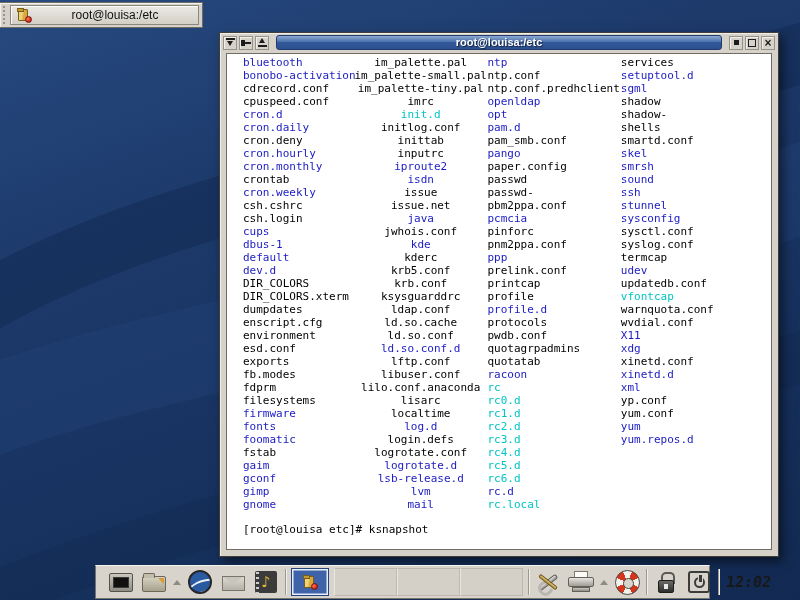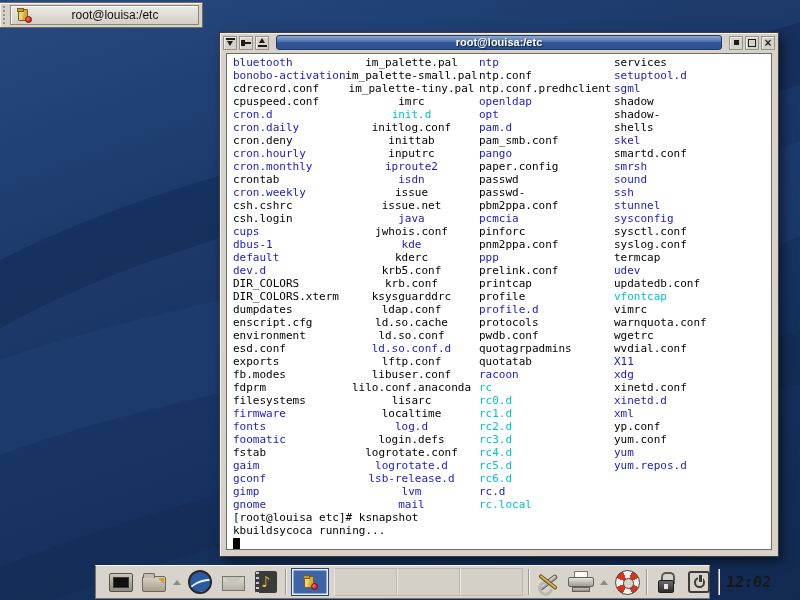--- a/index.html
+++ b/index.html
@@ -48,28 +48,28 @@
   #title-pill { flex:1; height:15px; margin:0 5px; border:1px solid #1f3c6d; border-radius:3px;
     background:linear-gradient(#8da8d2 0%, #4a71ab 45%, #33589b 50%, #2c508f 100%);
     color:#fff; font-size:11px; font-weight:bold; text-align:center; line-height:13px;
     text-shadow:1px 1px 1px rgba(0,0,0,.6); overflow:hidden; white-space:nowrap; }
   .g-min { width:5px; height:5px; background:#1c1c1c; }
   .g-max { width:8px; height:8px; border:1.5px solid #1c1c1c; }
   .g-close { font-size:12px; font-weight:bold; color:#1c1c1c; line-height:10px; }
 
   #term { position:absolute; left:6px; right:6px; top:20px; bottom:6px; background:#ffffff;
     border:1px solid #6f6c64; font-family:"DejaVu Sans Mono", monospace;
-    font-size:11px; line-height:13px; padding:2px 0 0 6px; overflow:hidden; }
+    font-size:11px; line-height:13px; padding:2px 0 0 16px; overflow:hidden; }
   #cols { display:flex; }
   .term-col0 { width:111px; } .term-col1 { width:135px;text-align:center; } .term-col2 { width:135px; } .term-col3 { width:152px; }
   .term-line { white-space:nowrap; height:13px; }
   .dir  { color:var(--c-dir); }
   .link { color:var(--c-link); }
   .file { color:var(--c-file); }
-  .prompt-line { color:#000; white-space:pre; height:13px; }
+  .prompt-line { color:#000; white-space:pre; height:13px;margin-top:12px; }
   #cursor { display:inline-block; width:7px; height:11px; background:#000; margin-top:1px; }
 
   
   #panel { position:absolute; left:95px; top:565px; width:615px; height:34px;
     background:#d8d4cb; border:1px solid #77746c; border-top-color:#f6f4f0;
     display:flex; align-items:center; padding:0 3px; gap:5px; }
   .sep { width:1px; height:26px; background:#9b988f; box-shadow:1px 0 0 #f2f0ec; flex:0 0 auto; }
   .launch { width:28px; height:28px; display:flex; align-items:center; justify-content:center; flex:0 0 auto; }
   .mini-arrow { width:0; height:0; border-left:4px solid transparent; border-right:4px solid transparent;
     border-bottom:5px solid #8e8b82; flex:0 0 auto; }
@@ -304,36 +304,34 @@
             <div class="term-line dir">rc.d</div>
             <div class="term-line link">rc.local</div>
           </div>
         <div class="term-col3 term-colgen">
             <div class="term-line file">services</div>
             <div class="term-line dir">setuptool.d</div>
             <div class="term-line dir">sgml</div>
             <div class="term-line file">shadow</div>
             <div class="term-line file">shadow-</div>
             <div class="term-line file">shells</div>
+            <div class="term-line file">smartd.conf</div>
             <div class="term-line dir">skel</div>
-            <div class="term-line file">smartd.conf</div>
             <div class="term-line dir">smrsh</div>
             <div class="term-line dir">sound</div>
             <div class="term-line dir">ssh</div>
             <div class="term-line dir">stunnel</div>
             <div class="term-line dir">sysconfig</div>
             <div class="term-line file">sysctl.conf</div>
             <div class="term-line file">syslog.conf</div>
             <div class="term-line file">termcap</div>
             <div class="term-line dir">udev</div>
             <div class="term-line file">updatedb.conf</div>
             <div class="term-line link">vfontcap</div>
-            <div class="term-line file">vimrc</div>
             <div class="term-line file">warnquota.conf</div>
-            <div class="term-line file">wgetrc</div>
             <div class="term-line file">wvdial.conf</div>
             <div class="term-line dir">X11</div>
             <div class="term-line dir">xdg</div>
             <div class="term-line file">xinetd.conf</div>
             <div class="term-line dir">xinetd.d</div>
             <div class="term-line dir">xml</div>
             <div class="term-line file">yp.conf</div>
             <div class="term-line file">yum.conf</div>
             <div class="term-line dir">yum</div>
             <div class="term-line dir">yum.repos.d</div>

